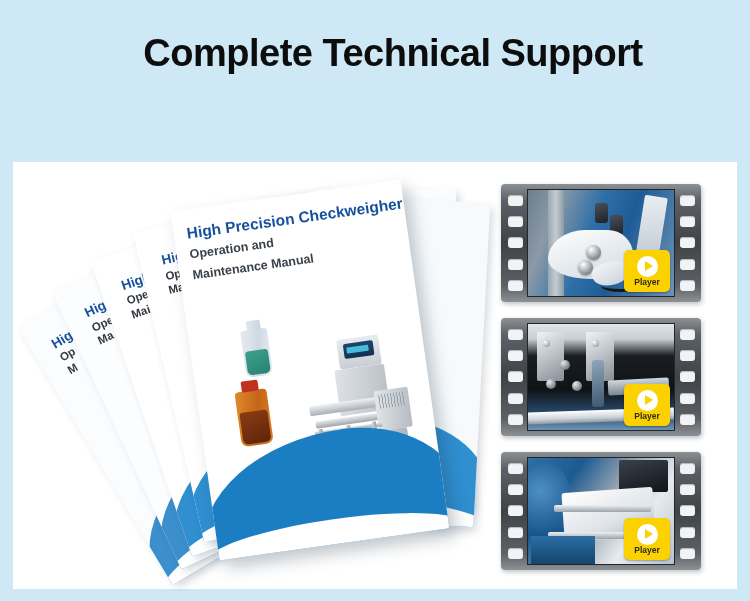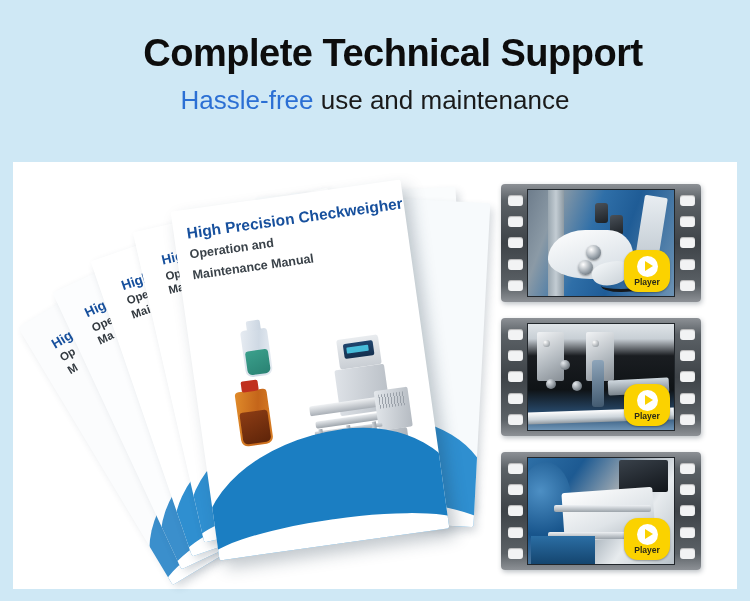--- a/index.html
+++ b/index.html
@@ -293,21 +293,21 @@
     background: linear-gradient(180deg,#2b6ea4,#14456f);}
 
   
   .player-badge {
     position: absolute;
     right: 4px;
     bottom: 4px;
     width: 46px;
     height: 42px;
     background: #fbd200;
-    border-radius: 14px;
+    border-radius: 5px;
     box-shadow: 0 1px 2px rgba(0,0,0,.30);
     display: flex;
     flex-direction: column;
     align-items: center;
     justify-content: center;
     z-index: 5;
   }
   .play-circle {
     width: 21px; height: 21px;
     border-radius: 50%;
@@ -327,23 +327,20 @@
     font-weight: bold;
     color: #2b2a18;
     line-height: 1;
   }
 </style>
 </head>
 <body>
 
 <div class="header">
   <div class="headline">Complete Technical Support</div>
-  <div class="subhead">
-    <span class="hl">Hassle-free</span><span> use and maintenance</span>
-  </div>
 </div>
 
 <div class="panel">
 
   <div class="stack">
 
     <div class="book b1">
       <div class="cover-txt">
         <div class="t-main">Hig</div>
         <div class="t-sub">Op</div>

